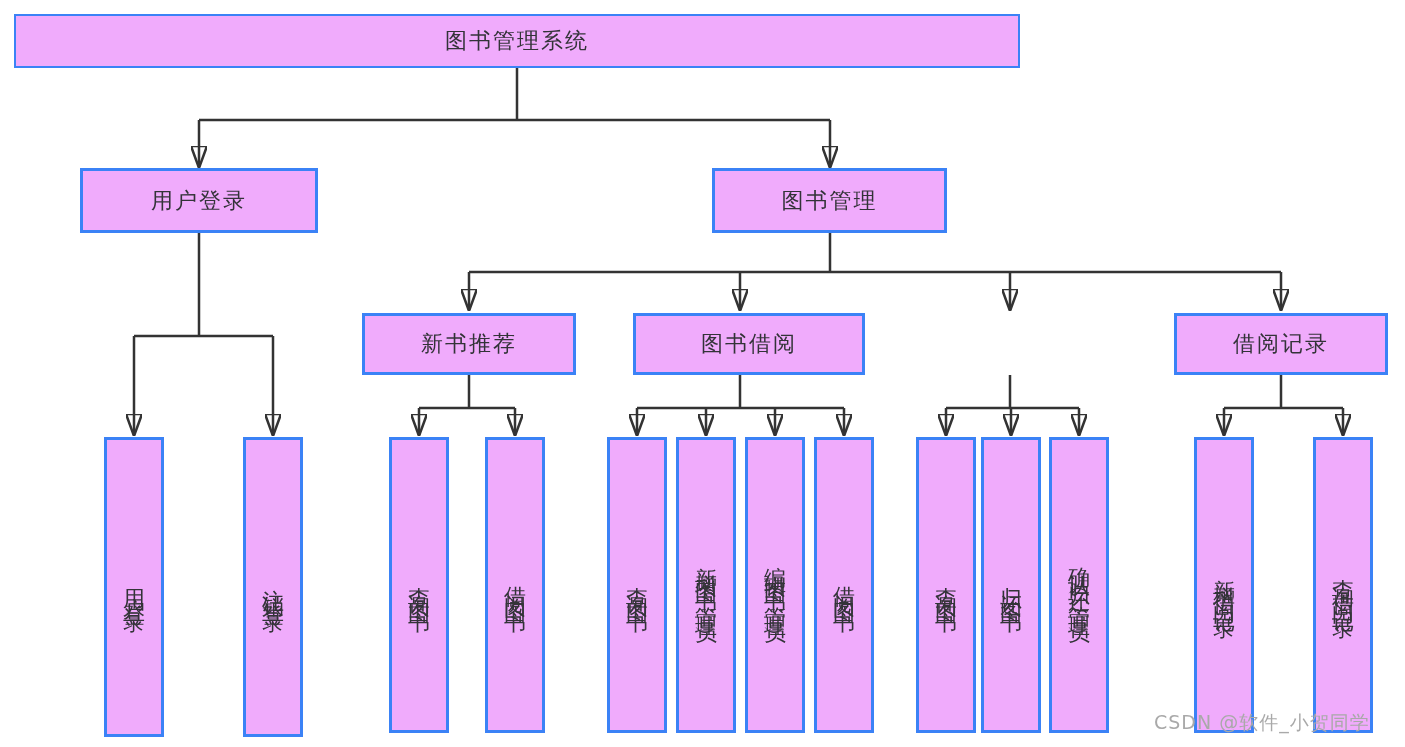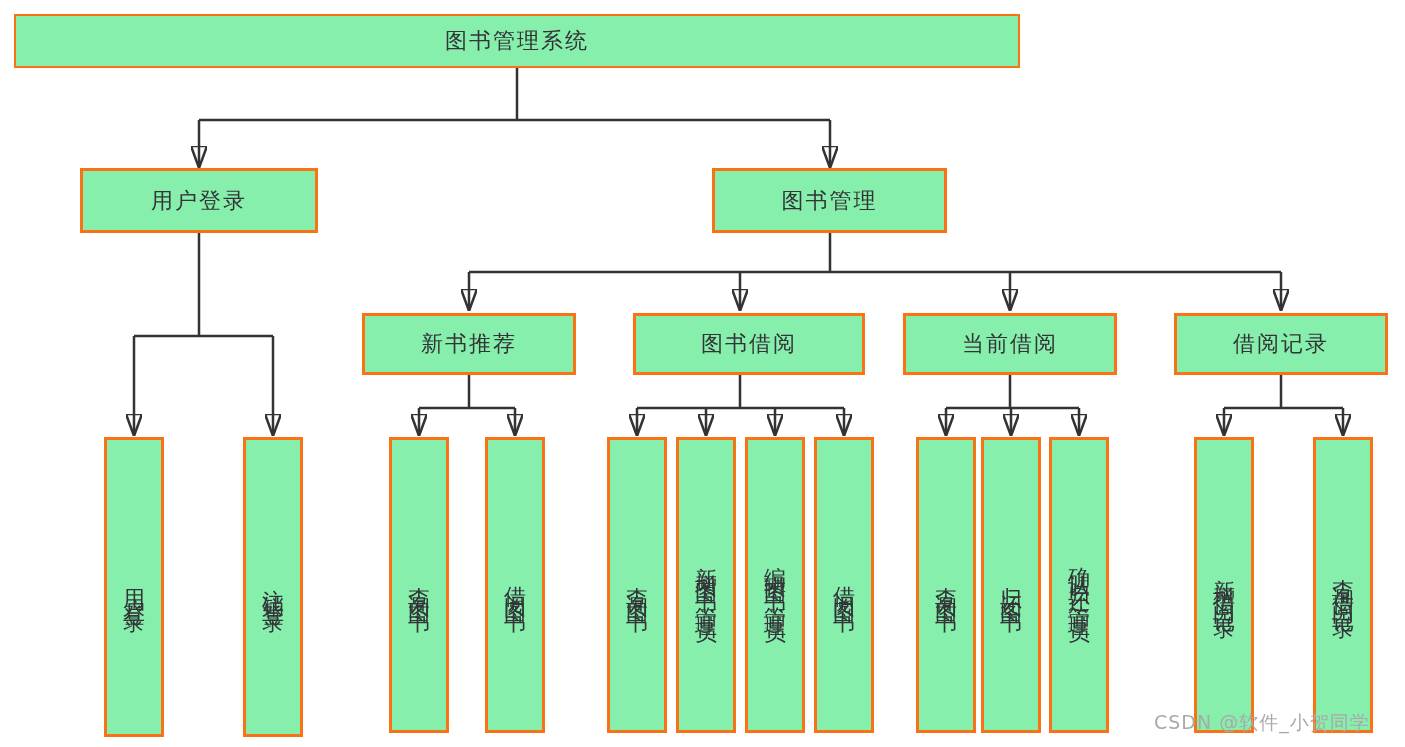--- a/index.html
+++ b/index.html
@@ -7,21 +7,21 @@
     position:relative;
     width:1405px;height:747px;
     background:#ffffff;
     font-family:"DejaVu Sans","Liberation Sans",sans-serif;
     overflow:hidden;
   }
   .wires{position:absolute;left:0;top:0;width:1405px;height:747px;}
   .wires path{stroke:#333333;stroke-width:2.5;fill:none;}
   .node{
     position:absolute;box-sizing:border-box;
-    border:3px solid #f97316;background:#86efac;
+    border:3px solid #3b82f6;background:#f0abfc;
     display:flex;align-items:center;justify-content:center;
     color:#333338;
   }
   .root-node{border-width:2px;}
   .h-node{font-size:22px;letter-spacing:2px;white-space:nowrap;}
   .v-node span{
     writing-mode:vertical-rl;text-orientation:mixed;
     font-size:22px;letter-spacing:8px;line-height:1;white-space:nowrap;
   }
   .watermark{
@@ -85,23 +85,20 @@
   <div class="node h-node" style="left:362px;top:313px;width:214px;height:62px;">
     <span>新书推荐</span>
   </div>
 
   <div class="node h-node" style="left:712px;top:168px;width:235px;height:65px;">
     <span>图书管理</span>
   </div>
   <div class="node h-node" style="left:633px;top:313px;width:232px;height:62px;">
     <span>图书借阅</span>
   </div>
-  <div class="node h-node" style="left:903px;top:313px;width:214px;height:62px;">
-    <span>当前借阅</span>
-  </div>
   <div class="node h-node" style="left:1174px;top:313px;width:214px;height:62px;">
     <span>借阅记录</span>
   </div>
 
   <div class="node v-node" style="left:104px;top:437px;width:60px;height:300px;">
     <span>用户登录</span>
   </div>
   <div class="node v-node" style="left:243px;top:437px;width:60px;height:300px;">
     <span>注销登录</span>
   </div>

